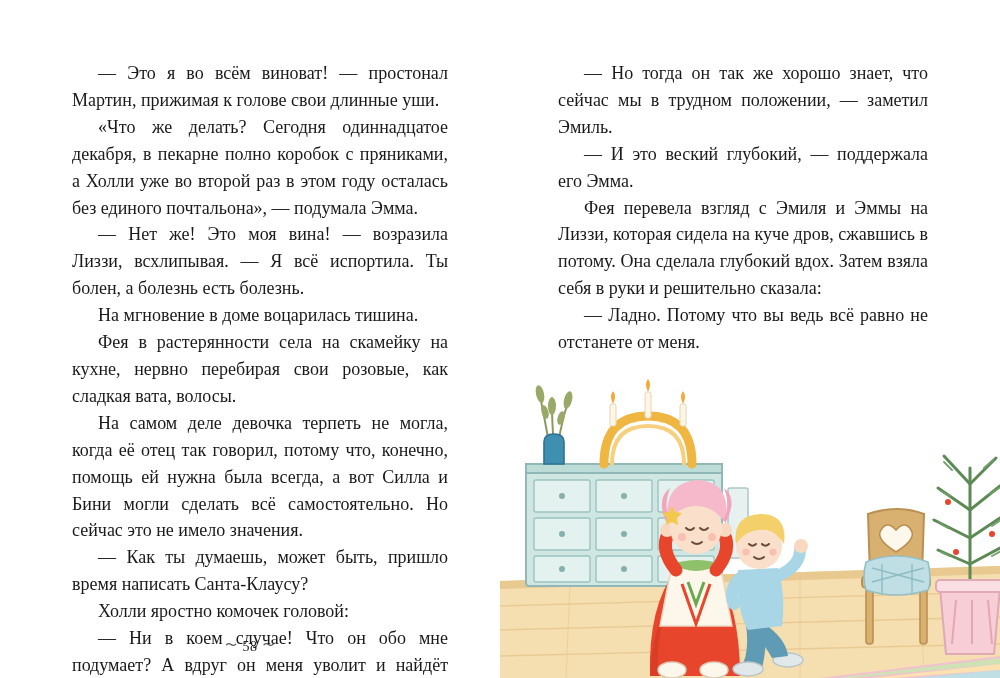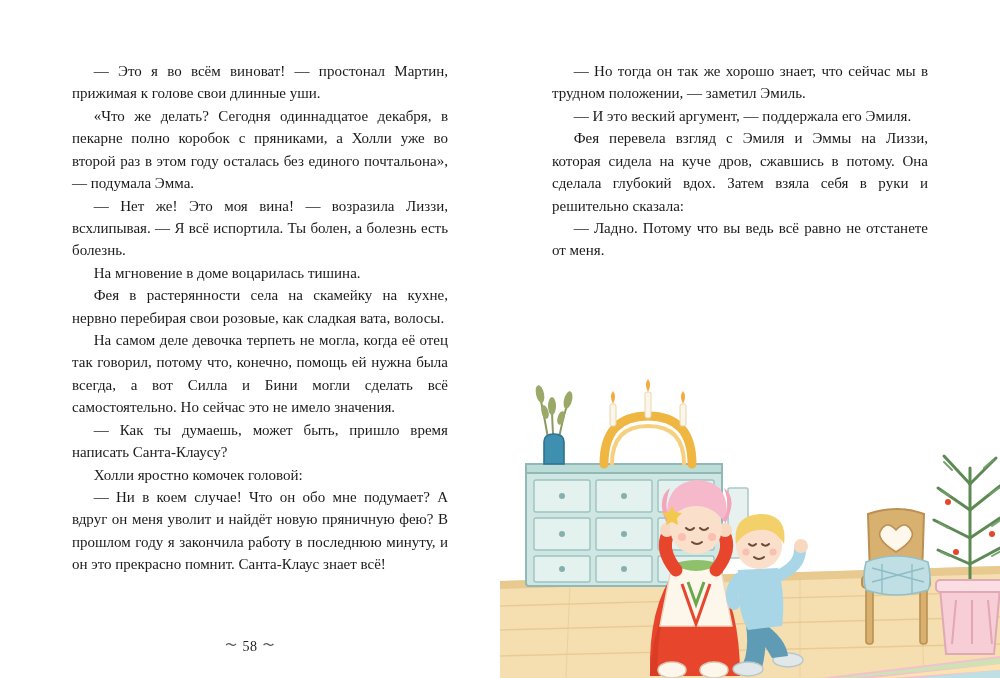--- a/index.html
+++ b/index.html
@@ -27,21 +27,21 @@
     box-sizing: border-box;
   }
   .page-left {
     padding: 60px 52px 40px 72px;
   }
   .page-right {
     padding: 60px 72px 40px 52px;
   }
   .col-text p {
     margin: 0;
-    font-size: 15px;
+    font-size: 18px;
     line-height: 1.495;
     text-align: justify;
     text-indent: 1.45em;
     hyphens: manual;
   }
   .folio {
     position: absolute;
     left: 0;
     right: 0;
     bottom: 22px;
@@ -62,21 +62,21 @@
   .illo {
     position: absolute;
     left: 0;
     right: 0;
     bottom: 0;
     height: 340px;
     overflow: hidden;
   }
   .illo svg { display: block; }
 
-  .right-col-wrap { position: relative; z-index: 2; }
+  .right-col-wrap { position: relative; z-index: 2; margin-left: 6px; }
 </style>
 </head>
 <body>
 
 <div class="spread">
 
   <div class="page page-left">
     <div class="col-text">
       <p>— Это я во всём виноват! — простонал Мартин, прижимая к голове свои длинные уши.</p>
       <p>«Что же делать? Сегодня одиннадцатое декабря, в пекарне полно коробок с пряниками, а Холли уже во второй раз в этом году осталась без единого почтальона», — подумала Эмма.</p>
@@ -89,21 +89,21 @@
       <p>— Ни в коем случае! Что он обо мне подумает? А вдруг он меня уволит и найдёт новую пряничную фею? В прошлом году я закончила работу в последнюю минуту, и он это прекрасно помнит. Санта-Клаус знает всё!</p>
     </div>
     <div class="folio">
       <span class="orn">〜</span><span>58</span><span class="orn">〜</span>
     </div>
   </div>
 
   <div class="page page-right">
     <div class="col-text right-col-wrap">
       <p>— Но тогда он так же хорошо знает, что сейчас мы в трудном положении, — заметил Эмиль.</p>
-      <p>— И это веский аргумент, — поддержала его Эмиля.</p>
+      <p>— И это веский глубокий, — поддержала его Эмма.</p>
       <p>Фея перевела взгляд с Эмиля и Эммы на Лиззи, которая сидела на куче дров, сжавшись в потому. Она сделала глубокий вдох. Затем взяла себя в руки и решительно сказала:</p>
       <p>— Ладно. Потому что вы ведь всё равно не отстанете от меня.</p>
     </div>
 
     <div class="illo">
       <svg width="500" height="340" viewBox="0 0 500 340" xmlns="http://www.w3.org/2000/svg">
         <defs>
           <clipPath id="clipAll">
               <rect x="0" y="0" width="500" height="340"></rect>
             </clipPath>

